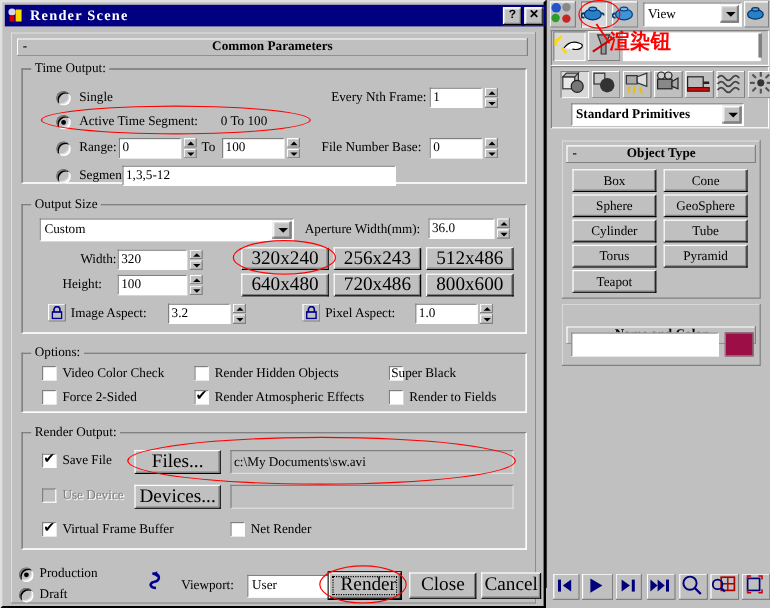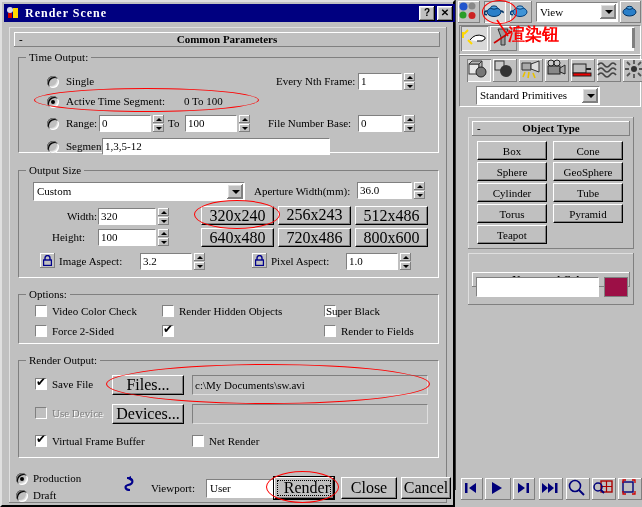--- a/index.html
+++ b/index.html
@@ -255,21 +255,21 @@
         <i></i>
       </div>
       <div class="dn">
         <i></i>
       </div>
     </div>
 
   <div class="btn" style="left:199px;top:204px;width:73px;height:19px;">
       <span>320x240</span>
     </div>
-  <div class="btn" style="left:276px;top:204px;width:73px;height:19px;align-items:flex-end;">
+  <div class="btn" style="left:276px;top:204px;width:73px;height:19px;">
       <span>256x243</span>
     </div>
   <div class="btn" style="left:353px;top:204px;width:73px;height:19px;">
       <span>512x486</span>
     </div>
   <div class="btn" style="left:199px;top:226px;width:73px;height:19px;">
       <span>640x480</span>
     </div>
   <div class="btn" style="left:276px;top:226px;width:73px;height:19px;">
       <span>720x486</span>
@@ -318,20 +318,21 @@
   <div class="cbx" style="left:33px;top:303px;"></div>
   <div class="lbl" style="left:50px;top:303px;">Video Color Check</div>
   <div class="cbx" style="left:160px;top:303px;"></div>
   <div class="lbl" style="left:177px;top:303px;">Render Hidden Objects</div>
   <div class="cbx" style="left:322px;top:303px;"></div>
   <div class="lbl" style="left:324px;top:303px;">Super Black</div>
 
   <div class="cbx" style="left:33px;top:323px;"></div>
   <div class="lbl" style="left:50px;top:323px;">Force 2-Sided</div>
   <div class="cbx on" style="left:160px;top:323px;"></div>
+  <div class="lbl" style="left:177px;top:323px;">Render Atmospheric Effects</div>
   <div class="cbx" style="left:322px;top:323px;"></div>
   <div class="lbl" style="left:339px;top:323px;">Render to Fields</div>
 
   <div class="group" style="left:16px;top:358px;width:419px;height:96px;"></div>
   <div class="group-label" style="left:24px;top:352px;">Render Output:</div>
 
   <div class="cbx on" style="left:33px;top:376px;"></div>
   <div class="lbl" style="left:50px;top:376px;">Save File</div>
   <div class="btn" style="left:110px;top:373px;width:72px;height:20px;">
       <span>Files...</span>
@@ -475,21 +476,21 @@
       <path d="M1 11 q3 -4 6 0 t6 0 t6 0" fill="none" stroke="#444" stroke-width="1.6"></path>
       <path d="M1 16 q3 -4 6 0 t6 0 t6 0" fill="none" stroke="#444" stroke-width="1.6"></path>
     </svg>
   </div>
   <div class="tbic" style="left:167px;top:59px;width:24px;height:23px;">
     <svg width="22" height="21" viewBox="0 0 22 21">
       <circle cx="11" cy="10" r="3" fill="#333"></circle>
       <path d="M11 1 L11 5 M11 15 L11 19 M2 10 L6 10 M16 10 L20 10 M4 3 L7 6 M15 14 L18 17 M18 3 L15 6 M7 14 L4 17" stroke="#555" stroke-width="1.8"></path>
     </svg>
   </div>
-  <div class="combo" style="left:20px;top:86px;width:124px;height:19px;">
+  <div class="combo" style="left:20px;top:86px;width:144px;height:19px;font-weight:bold;">
     <span>Standard Primitives</span>
     <span class="arrow"></span>
   </div>
 
   <div class="abs out2" style="left:12px;top:117px;width:166px;height:132px;background:#c0c0c0;"></div>
   <div class="abs rollout-head" style="left:16px;top:121px;width:158px;">
     <span class="minus">-</span>
     <span>Object Type</span>
   </div>
 

